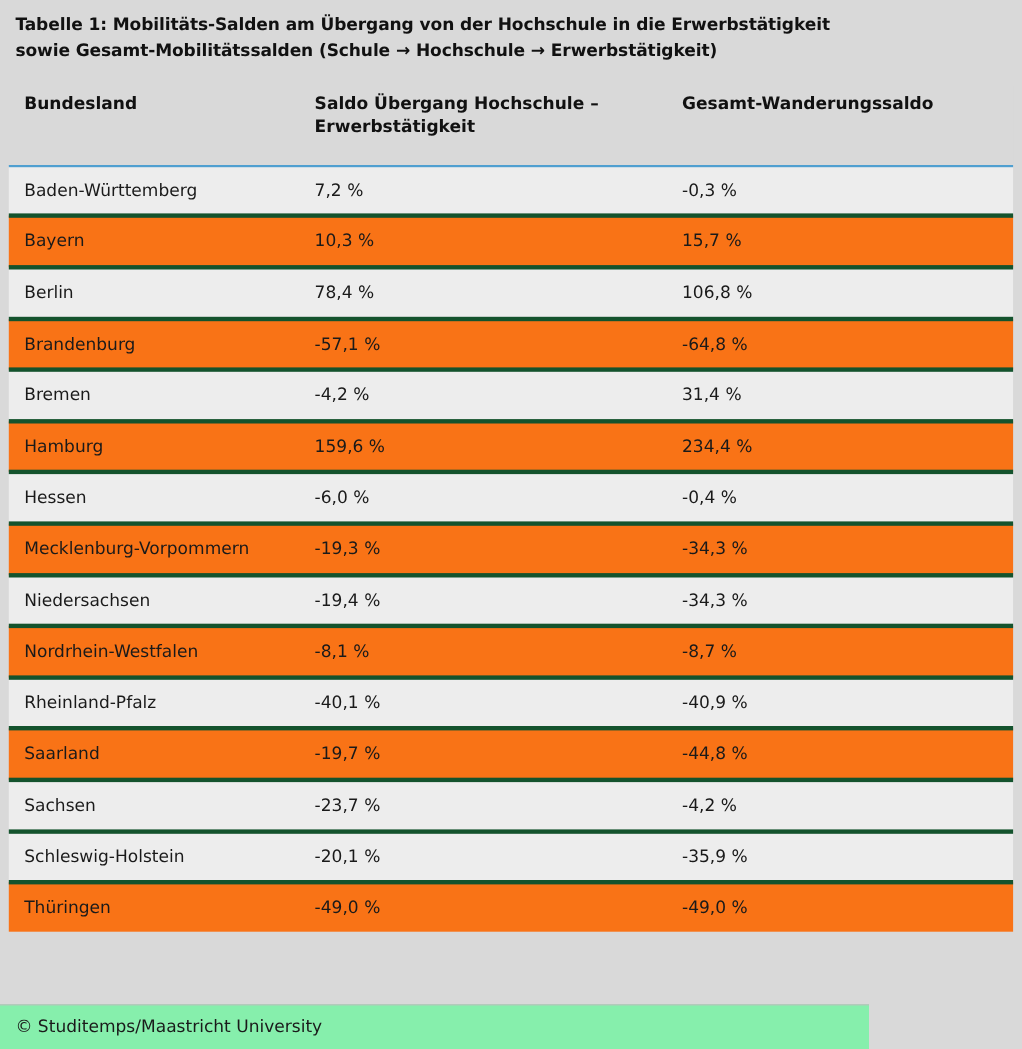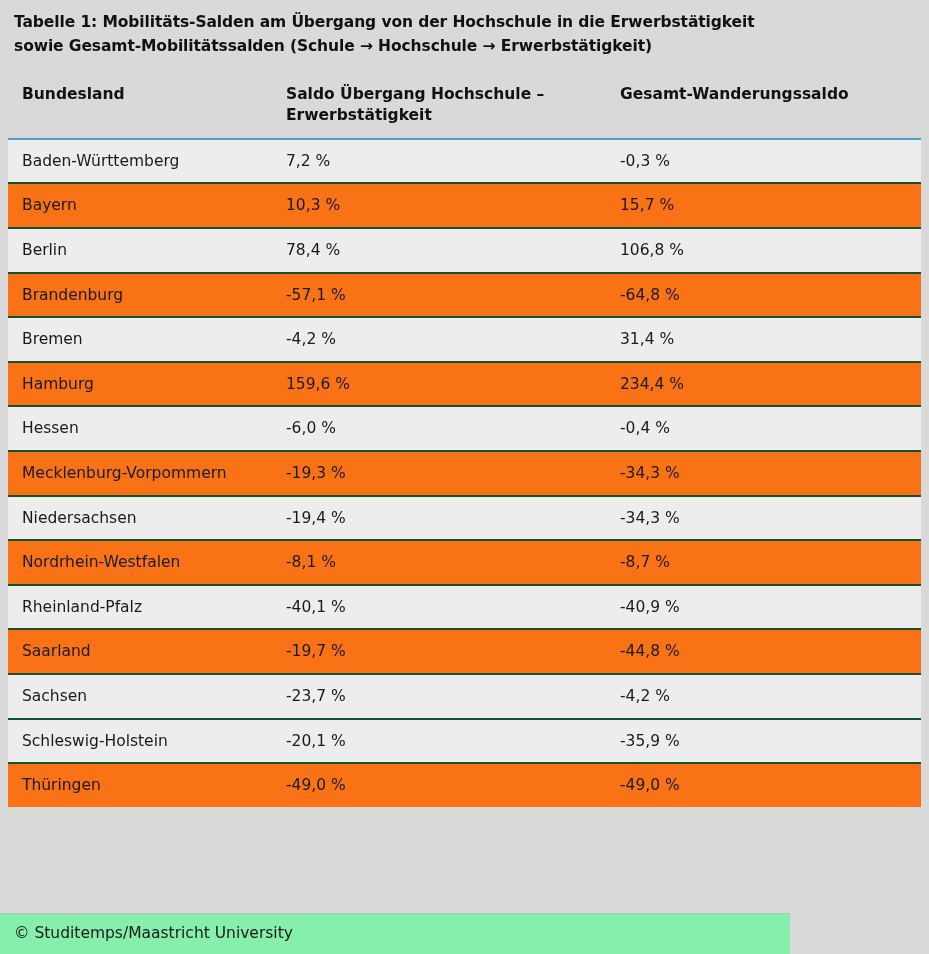--- a/index.html
+++ b/index.html
@@ -47,33 +47,33 @@
   table.data col.c0 { width: 272px; }
   table.data col.c1 { width: 330px; }
   table.data col.c2 { width: 311px; }
 
   table.data thead th {
     text-align: left;
     vertical-align: top;
     font-size: 15.5px;
     font-weight: bold;
     color: #111111;
-    padding: 6px 6px 12px 6px;
+    padding: 6px 6px 24px 6px;
     line-height: 1.35;
     border-bottom: 2px solid #4f9fd0;
     background: #d9d9d9;
   }
   table.data thead th.c0 { padding-left: 14px; }
   table.data thead th.c2 { padding-left: 10px; }
 
   table.data tbody td {
     font-size: 15.5px;
     color: #1a1a1a;
     padding: 12px 6px 12px 6px;
-    border-bottom: 2px solid #14532d;
+    border-bottom: 4px solid #14532d;
     line-height: 1.2;
     white-space: nowrap;
   }
   table.data tbody td.c0 { padding-left: 14px; }
   table.data tbody td.c2 { padding-left: 10px; }
 
   table.data tbody tr.odd td { background: #ededed; }
   table.data tbody tr.even td { background: #f97316; }
   table.data tbody tr:last-child td { border-bottom: none; }
 

